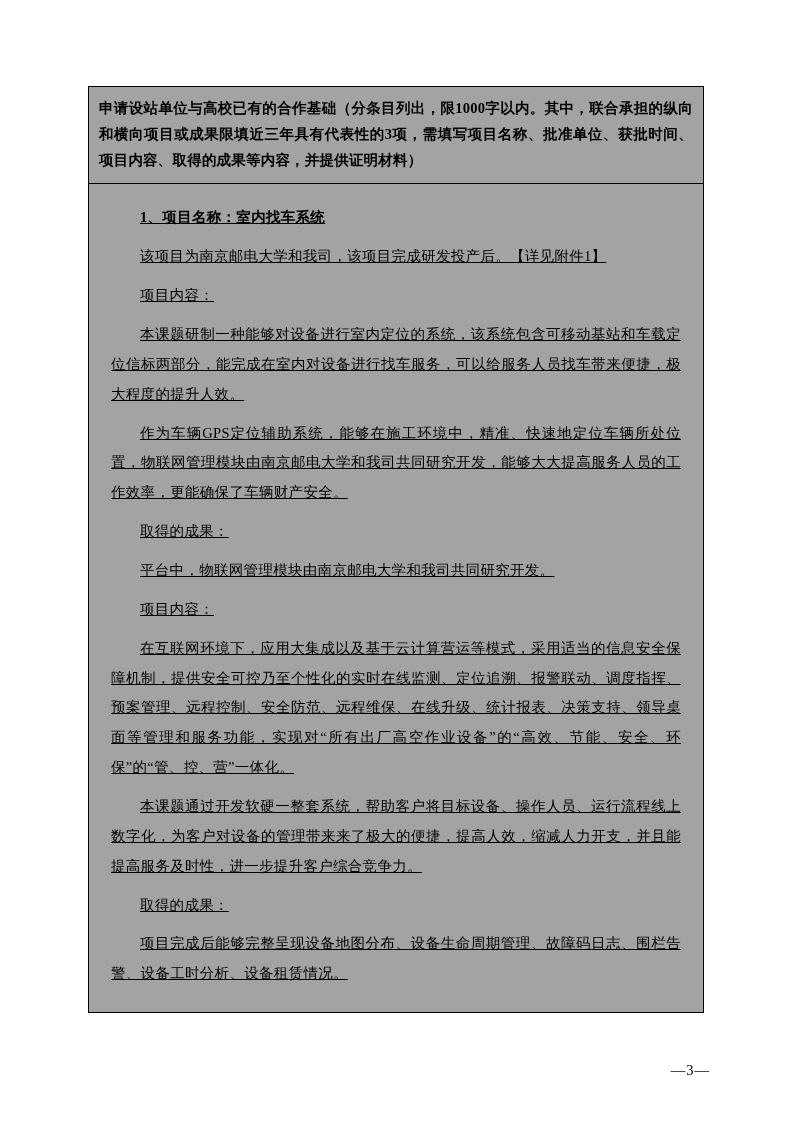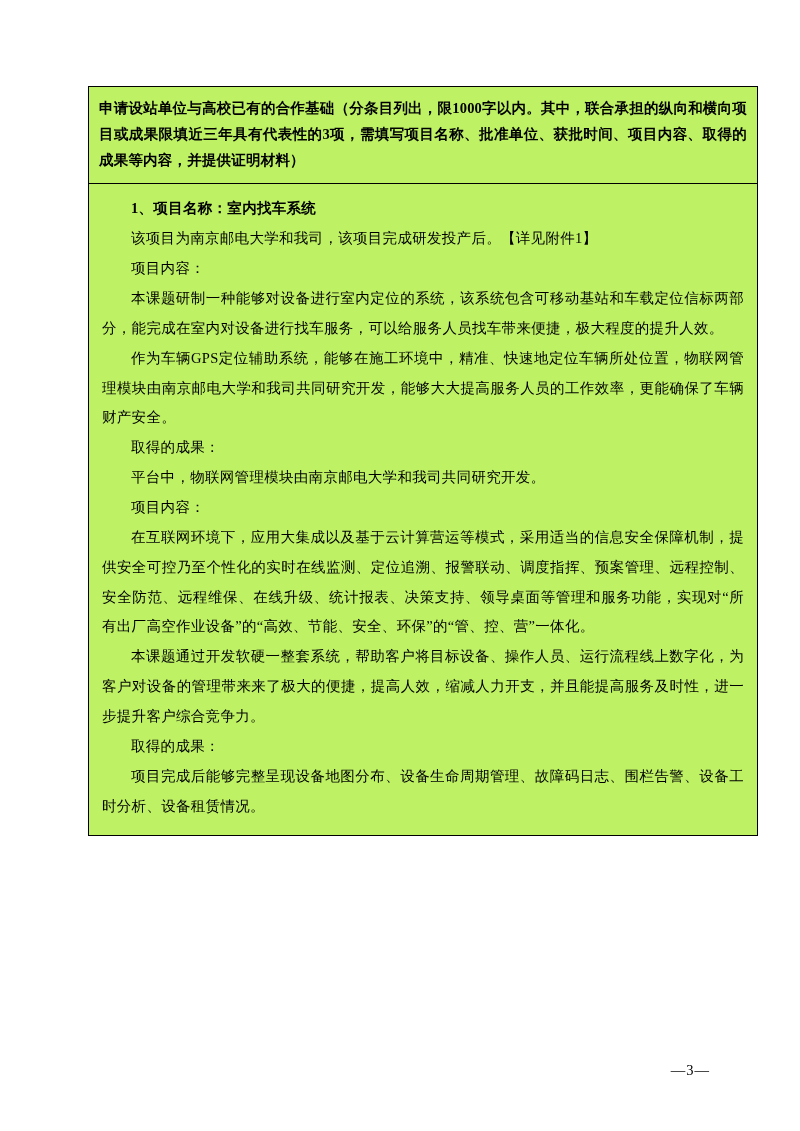--- a/index.html
+++ b/index.html
@@ -20,46 +20,47 @@
     left: 0; top: 0;
     width: 800px;
     height: 1131px;
     background: #ffffff;
   }
   
   .form-table {
     position: absolute;
     left: 88px;
     top: 86px;
-    width: 670px;
+    width: 616px;
     border: 1px solid #000000;
     box-sizing: border-box;
-    background: #bef264;
+    background: #a3a3a3;
   }
   .header-cell {
     border-bottom: 1px solid #000000;
     padding: 9px 10px 10px 10px;
     font-size: 14.5px;
     line-height: 1.78;
     text-align: justify;
     text-justify: inter-ideograph;
     letter-spacing: 0.2px;
     font-weight: 700;
   }
   .body-cell {
     padding: 10px 13px 14px 13px;
     font-size: 14.5px;
     line-height: 2.06;
     text-align: justify;
     text-justify: inter-ideograph;
   }
   p {
-    margin: 0;
+    margin: 9px;
     text-indent: 2em;
     letter-spacing: 0.3px;
+    text-decoration: underline;
   }
   .bold {
     font-weight: 700;
   }
   .page-number {
     position: absolute;
     right: 90px;
     bottom: 52px;
     font-size: 14.5px;
     letter-spacing: 1px;

